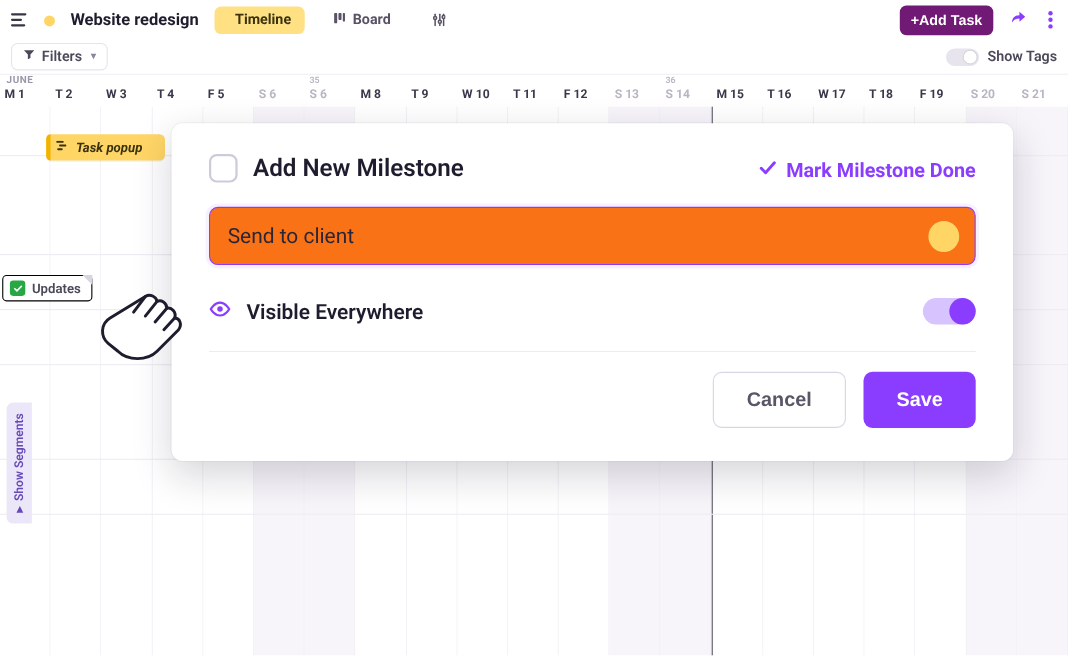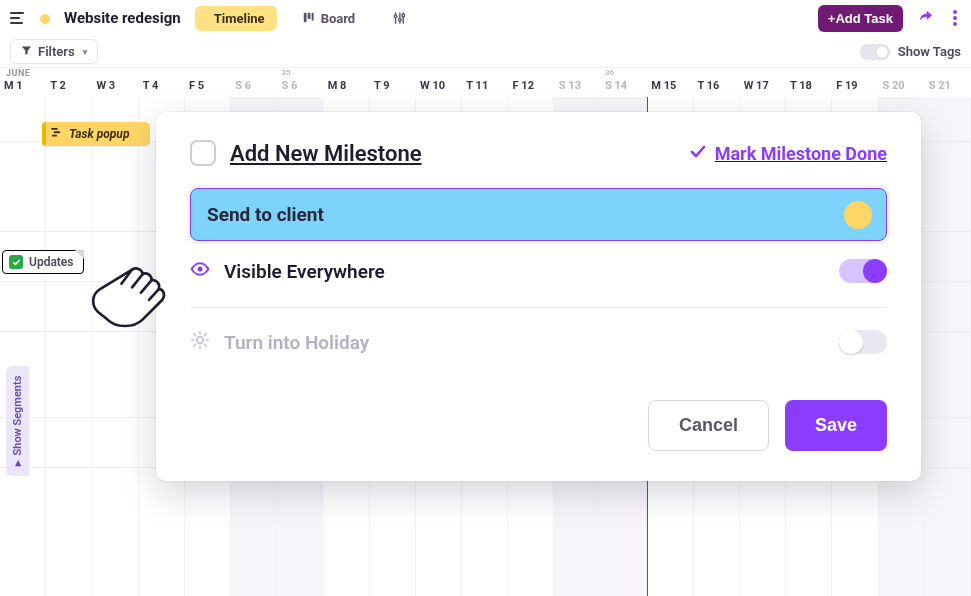--- a/index.html
+++ b/index.html
@@ -57,28 +57,28 @@
 
   .updates-chip { position:absolute; border:1px solid #000000; background:#fff; font-size:12px; color:#4c4859; border-radius:4px; padding:4px 9px 4px 6px; display:flex; align-items:center; gap:6px; font-weight:600;}
   .updates-chip .check{width:14px;height:14px;border-radius:3px;background:#28a745;display:flex;align-items:center;justify-content:center;}
   .updates-chip .check svg{width:9px;height:9px;fill:#fff;}
   .updates-chip .corner { position:absolute; top:-1px; right:-1px; width:0; height:0; border-left:9px solid transparent; border-top:9px solid #d8d4e1; }
 
   .segments-tab { position:absolute; left:6px; bottom:120px; transform-origin:left bottom; transform:rotate(-90deg) translateY(100%); background:#ece7f8; color:#6649b8; font-size:11px; font-weight:600; padding:5px 10px; border-radius:6px 6px 0 0; display:flex; align-items:center; gap:5px; }
 
   
   .modal { position:absolute; left:156px; top:112px; right:50px; background:#fff; border-radius:10px; box-shadow:0 12px 36px rgba(20,10,40,.18), 0 0 0 1px rgba(0,0,0,.03); padding:28px 34px 30px; }
-  .modal-head { display:flex; align-items:center; gap:14px; margin-bottom:22px;text-decoration:underline; }
+  .modal-head { display:flex; align-items:flex-end; gap:14px; margin-bottom:22px; }
   .big-check { width:26px; height:26px; border:2px solid #cfcadb; border-radius:7px; }
   .modal-title { font-size:22px; font-weight:600; color:#1f1c2e; }
   .modal-head .spacer{flex:1;}
   .mark-done { display:flex; align-items:center; gap:9px; color:#8b3dff; font-weight:700; font-size:18px; }
   .mark-done svg{width:16px;height:16px;}
 
-  .name-field { position:relative; border:1.8px solid #8b3dff; border-radius:8px; padding:14px 16px; font-size:19px; font-weight:700; color:#2a2637; background:#7dd3fc; margin-bottom:14px; box-shadow:0 0 0 3px rgba(139,61,255,.07);}
+  .name-field { position:relative; border:1.8px solid #8b3dff; border-radius:8px; padding:14px 16px; font-size:19px; font-weight:400; color:#2a2637; background:#f97316; margin-bottom:26px; box-shadow:0 0 0 3px rgba(139,61,255,.07);}
   .name-field .chip-dot { position:absolute; right:14px; top:50%; transform:translateY(-50%); width:28px; height:28px; border-radius:50%; background:#ffd666; }
 
   .opt-row { display:flex; align-items:center; gap:14px; padding:4px 0 24px; border-bottom:1px solid #eeecf2; }
   .opt-row.last { border-bottom:none; padding-top:22px; padding-bottom:28px; }
   .eye-icon svg{width:20px;height:20px;}
   .opt-label { font-size:19px; font-weight:600; }
   .opt-label.muted { color:#b4afc1; }
   .opt-row .spacer{flex:1;}
   .toggle { width:48px; height:24px; border-radius:14px; position:relative; }
   .toggle.on { background:#d7c4ff; }
@@ -324,38 +324,20 @@
       <svg viewBox="0 0 24 24" fill="none" stroke="#8b3dff" stroke-width="2.4">
           <path d="M2 12s3.5-7 10-7 10 7 10 7-3.5 7-10 7S2 12 2 12z"></path>
           <circle cx="12" cy="12" r="3" fill="#8b3dff" stroke="none"></circle>
         </svg>
     </span>
     <span class="opt-label">Visible Everywhere</span>
     <div class="spacer"></div>
     <div class="toggle on"></div>
   </div>
 
-  <div class="opt-row last">
-    <span class="sun-icon">
-      <svg viewBox="0 0 24 24" fill="none" stroke="#c8c3d4" stroke-width="2" stroke-linecap="round">
-          <circle cx="12" cy="12" r="4"></circle>
-          <line x1="12" y1="2" x2="12" y2="5"></line>
-          <line x1="12" y1="19" x2="12" y2="22"></line>
-          <line x1="2" y1="12" x2="5" y2="12"></line>
-          <line x1="19" y1="12" x2="22" y2="12"></line>
-          <line x1="4.5" y1="4.5" x2="6.7" y2="6.7"></line>
-          <line x1="17.3" y1="17.3" x2="19.5" y2="19.5"></line>
-          <line x1="4.5" y1="19.5" x2="6.7" y2="17.3"></line>
-          <line x1="17.3" y1="6.7" x2="19.5" y2="4.5"></line>
-        </svg>
-    </span>
-    <span class="opt-label muted">Turn into Holiday</span>
-    <div class="spacer"></div>
-    <div class="toggle off"></div>
-  </div>
 
   <div class="modal-actions">
     <button class="btn btn-cancel">Cancel</button>
     <button class="btn btn-save">Save</button>
   </div>
 </div>
 
 <div class="pointer-hand">
   <svg viewBox="0 0 100 90">
     <path d="M20 70 C12 63 12 50 22 44 L58 22 C63 19 69 22 70 27 C74 25 80 28 80 34 C85 33 90 38 88 44 C93 44 96 50 92 56 L70 78 C60 88 40 88 30 78 Z" fill="#fff" stroke="#1f1c2e" stroke-width="3" stroke-linejoin="round"></path>

